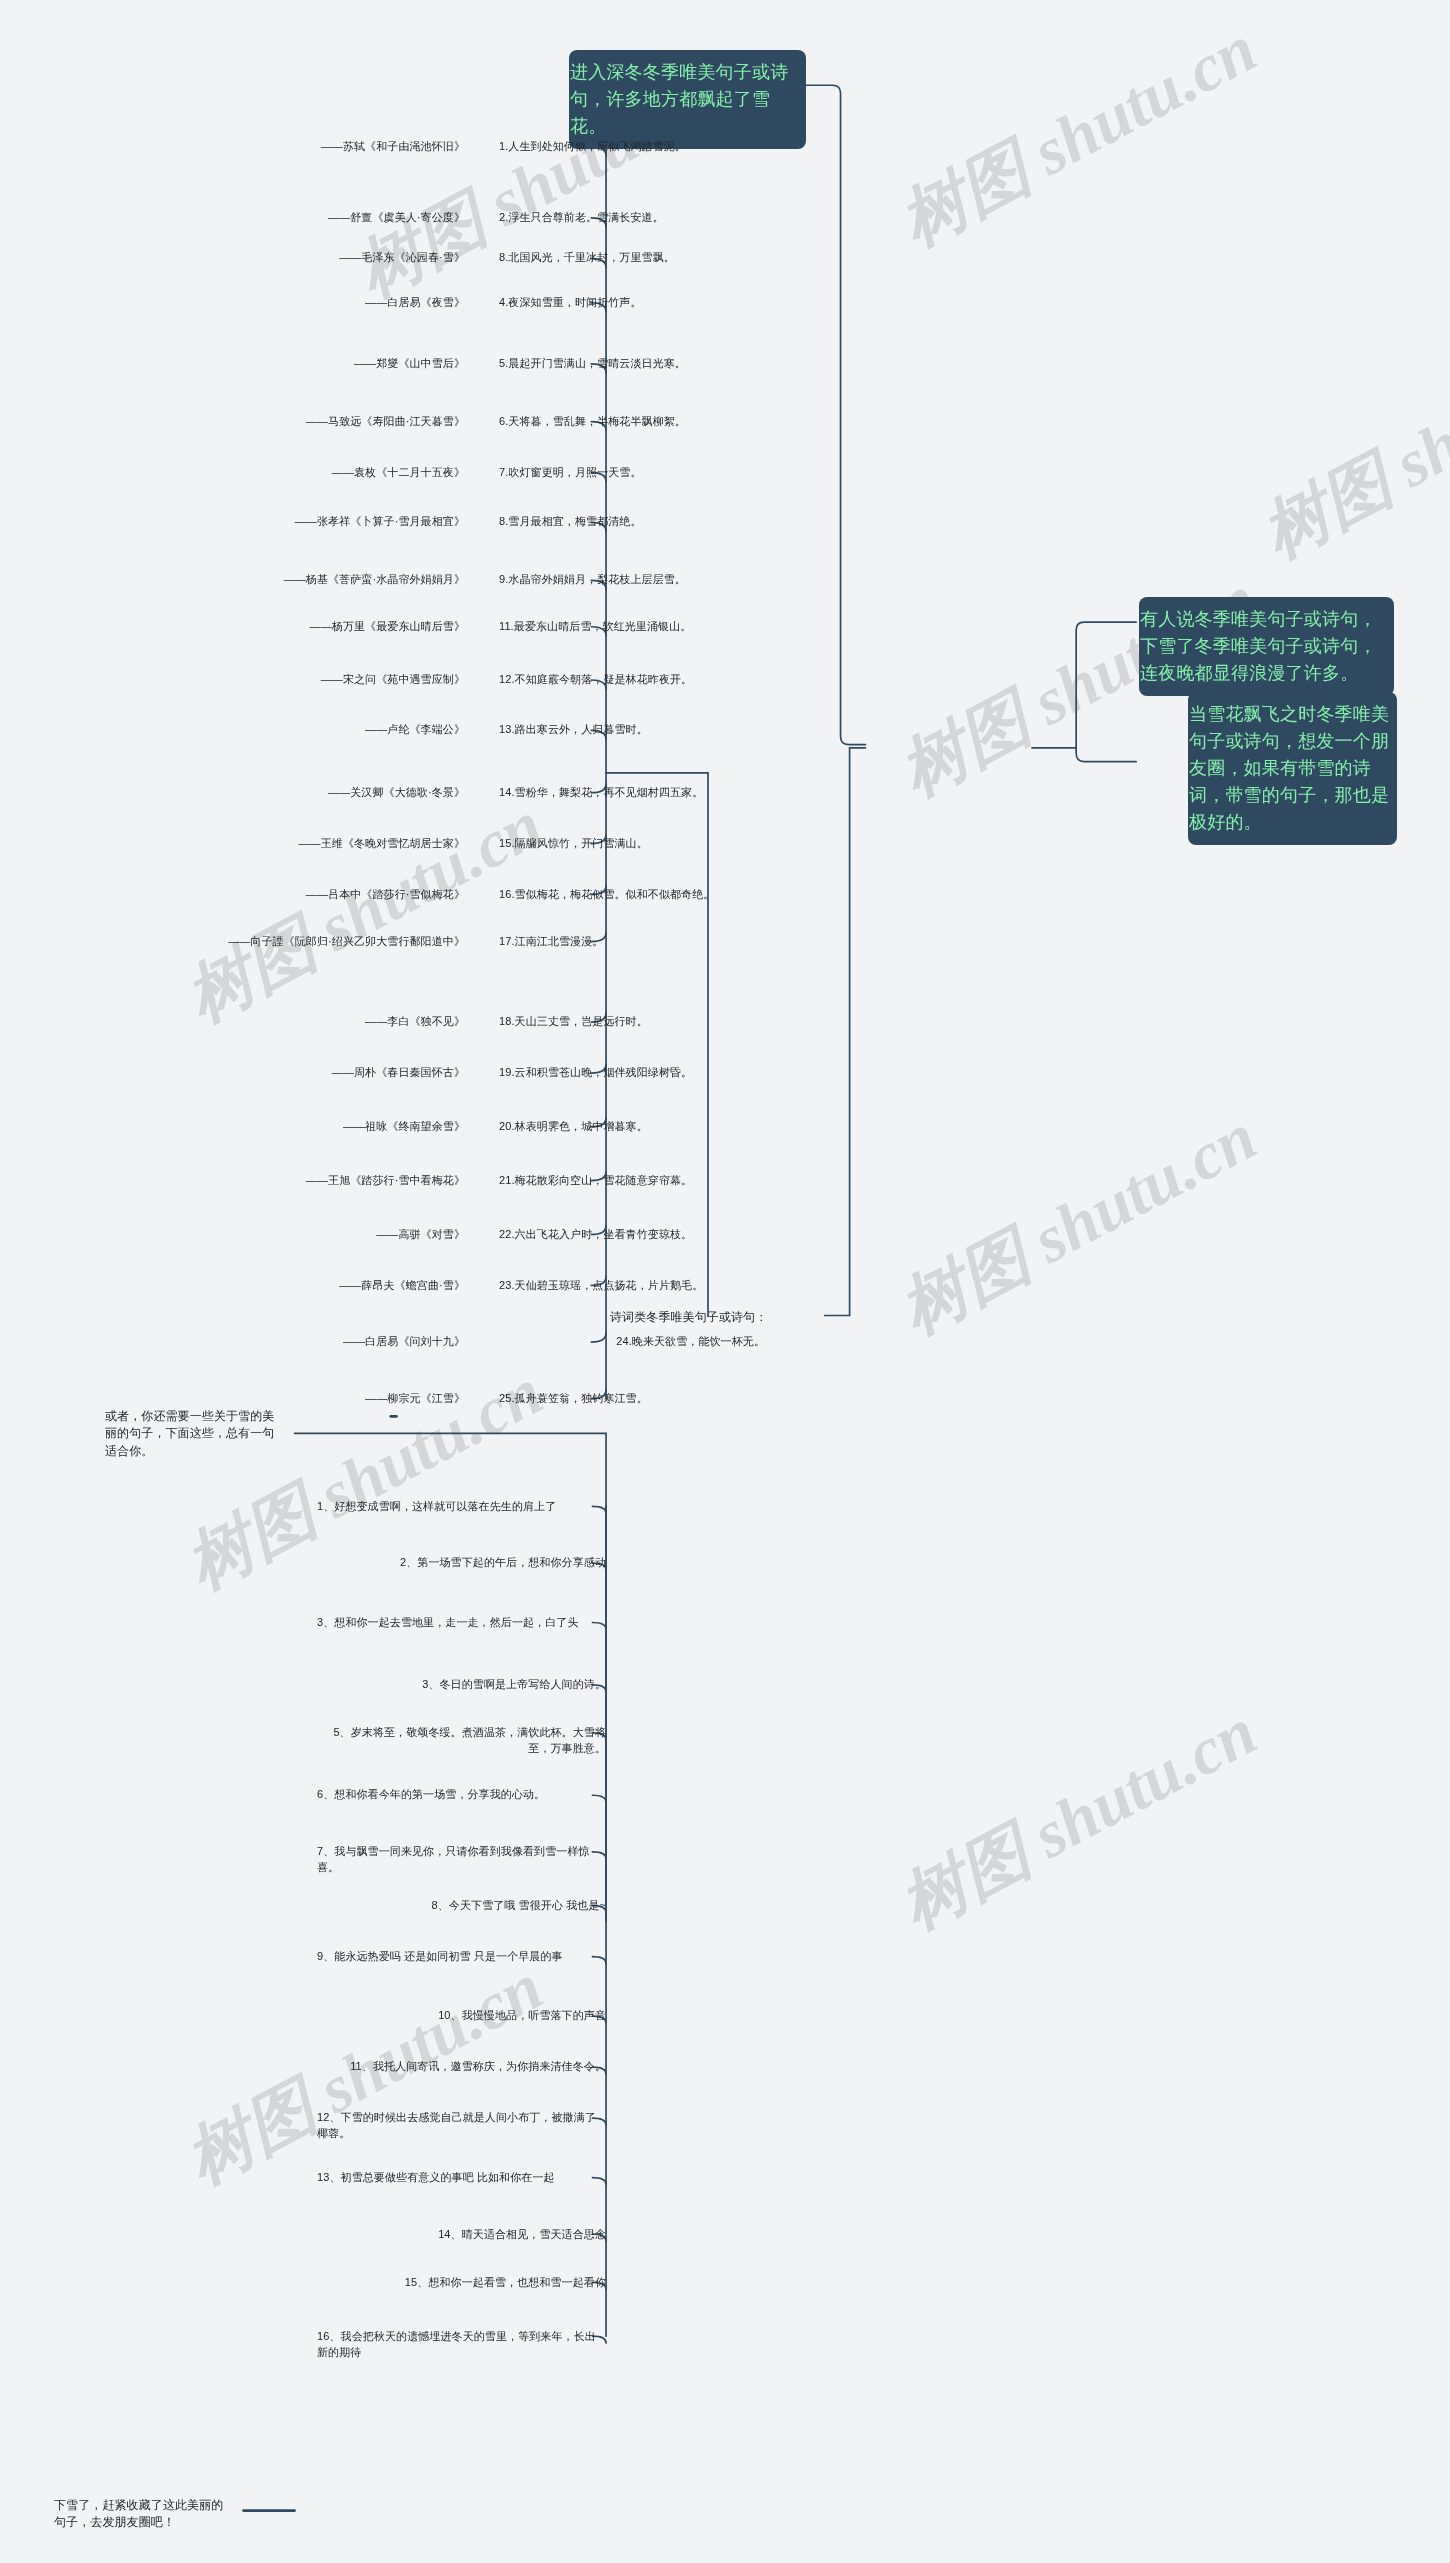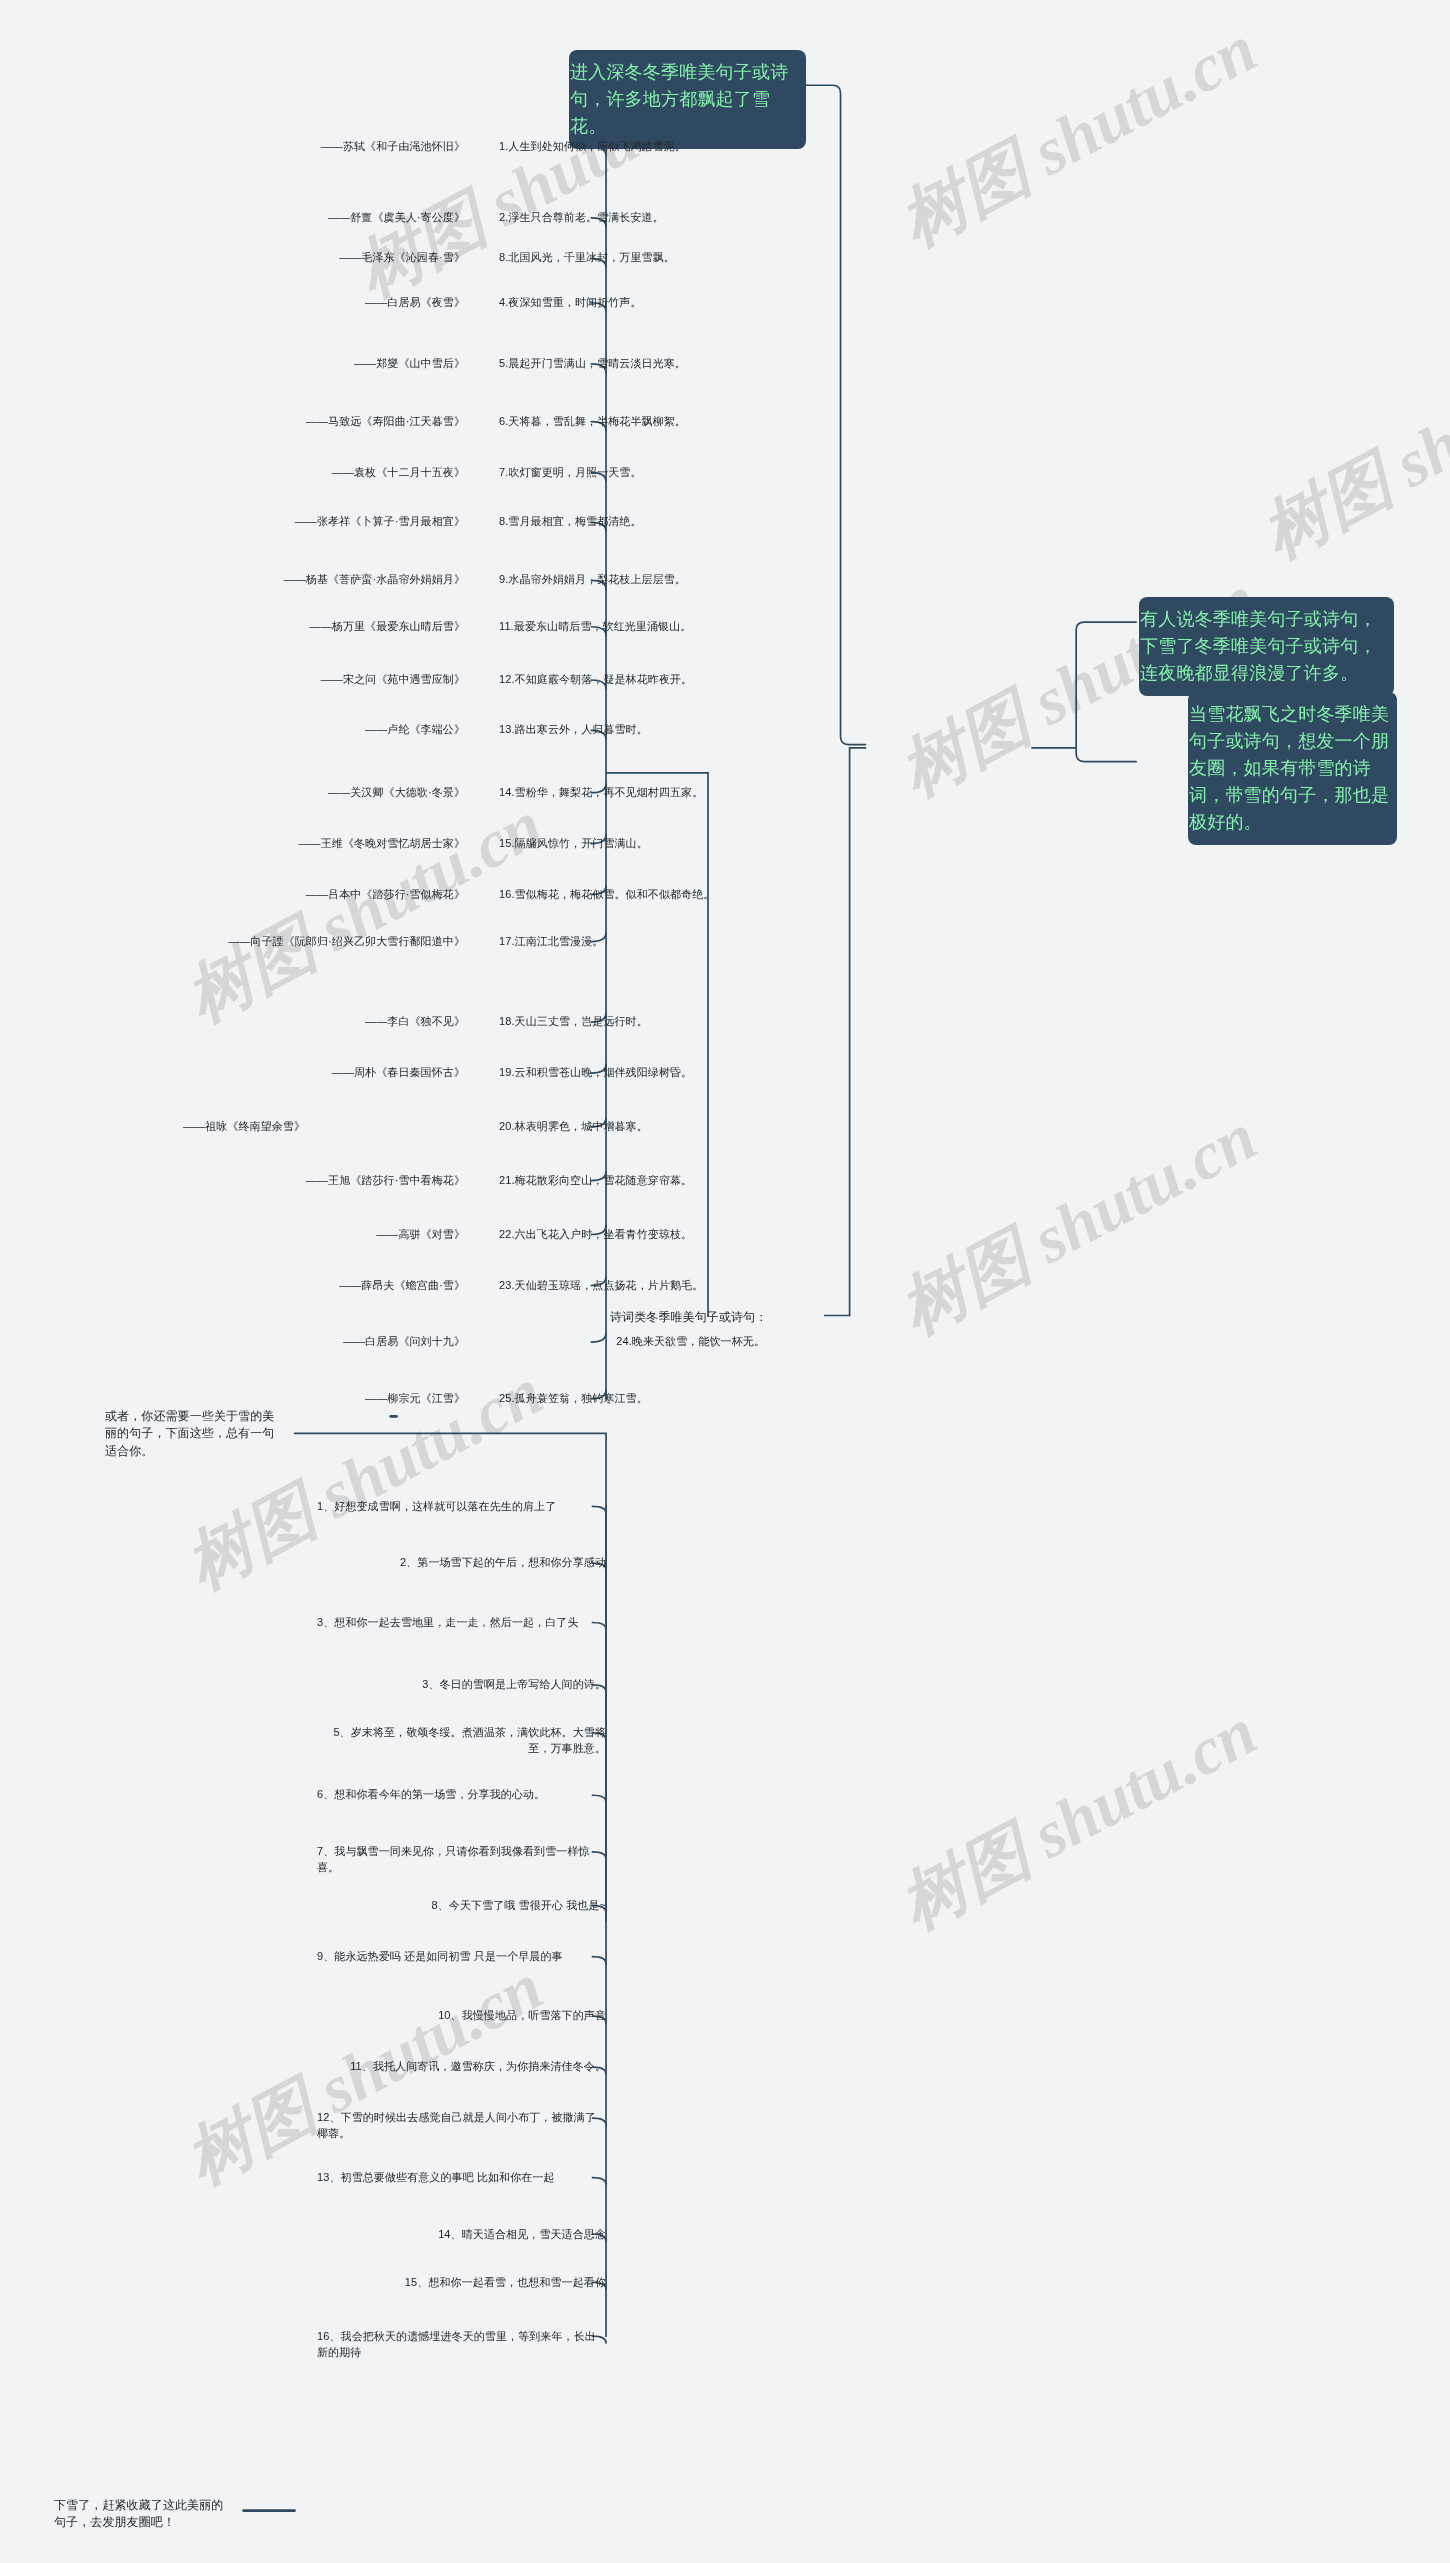--- a/index.html
+++ b/index.html
@@ -188,21 +188,21 @@
       <div class="txt poem-src small" style="left: 23px; width: 442px; top: 836px;">——王维《冬晚对雪忆胡居士家》</div>
       <div class="txt poem-line small" style="left: 499px; width: 266px; top: 836px;">15.隔牖风惊竹，开门雪满山。</div>
       <div class="txt poem-src small" style="left: 23px; width: 442px; top: 887px;">——吕本中《踏莎行·雪似梅花》</div>
       <div class="txt poem-line small" style="left: 499px; width: 266px; top: 887px;">16.雪似梅花，梅花似雪。似和不似都奇绝。</div>
       <div class="txt poem-src small" style="left: 23px; width: 442px; top: 934px;">——向子諲《阮郎归·绍兴乙卯大雪行鄱阳道中》</div>
       <div class="txt poem-line small" style="left: 499px; width: 266px; top: 934px;">17.江南江北雪漫漫。</div>
       <div class="txt poem-src small" style="left: 23px; width: 442px; top: 1014px;">——李白《独不见》</div>
       <div class="txt poem-line small" style="left: 499px; width: 266px; top: 1014px;">18.天山三丈雪，岂是远行时。</div>
       <div class="txt poem-src small" style="left: 23px; width: 442px; top: 1065px;">——周朴《春日秦国怀古》</div>
       <div class="txt poem-line small" style="left: 499px; width: 266px; top: 1065px;">19.云和积雪苍山晚，烟伴残阳绿树昏。</div>
-      <div class="txt poem-src small" style="left: 23px; width: 442px; top: 1119px; text-align: center;">——祖咏《终南望余雪》</div>
+      <div class="txt poem-src small" style="left: 23px; width: 442px; top: 1119px;">——祖咏《终南望余雪》</div>
       <div class="txt poem-line small" style="left: 499px; width: 266px; top: 1119px;">20.林表明霁色，城中增暮寒。</div>
       <div class="txt poem-src small" style="left: 23px; width: 442px; top: 1173px;">——王旭《踏莎行·雪中看梅花》</div>
       <div class="txt poem-line small" style="left: 499px; width: 266px; top: 1173px;">21.梅花散彩向空山，雪花随意穿帘幕。</div>
       <div class="txt poem-src small" style="left: 23px; width: 442px; top: 1227px;">——高骈《对雪》</div>
       <div class="txt poem-line small" style="left: 499px; width: 266px; top: 1227px;">22.六出飞花入户时，坐看青竹变琼枝。</div>
       <div class="txt poem-src small" style="left: 23px; width: 442px; top: 1278px;">——薛昂夫《蟾宫曲·雪》</div>
       <div class="txt poem-line small" style="left: 499px; width: 266px; top: 1278px;">23.天仙碧玉琼瑶，点点扬花，片片鹅毛。</div>
       <div class="txt poem-src small" style="left: 23px; width: 442px; top: 1334px;">——白居易《问刘十九》</div>
       <div class="txt poem-line small" style="left: 499px; width: 266px; top: 1334px; text-align: right;">24.晚来天欲雪，能饮一杯无。</div>
       <div class="txt poem-src small" style="left: 23px; width: 442px; top: 1391px;">——柳宗元《江雪》</div>

